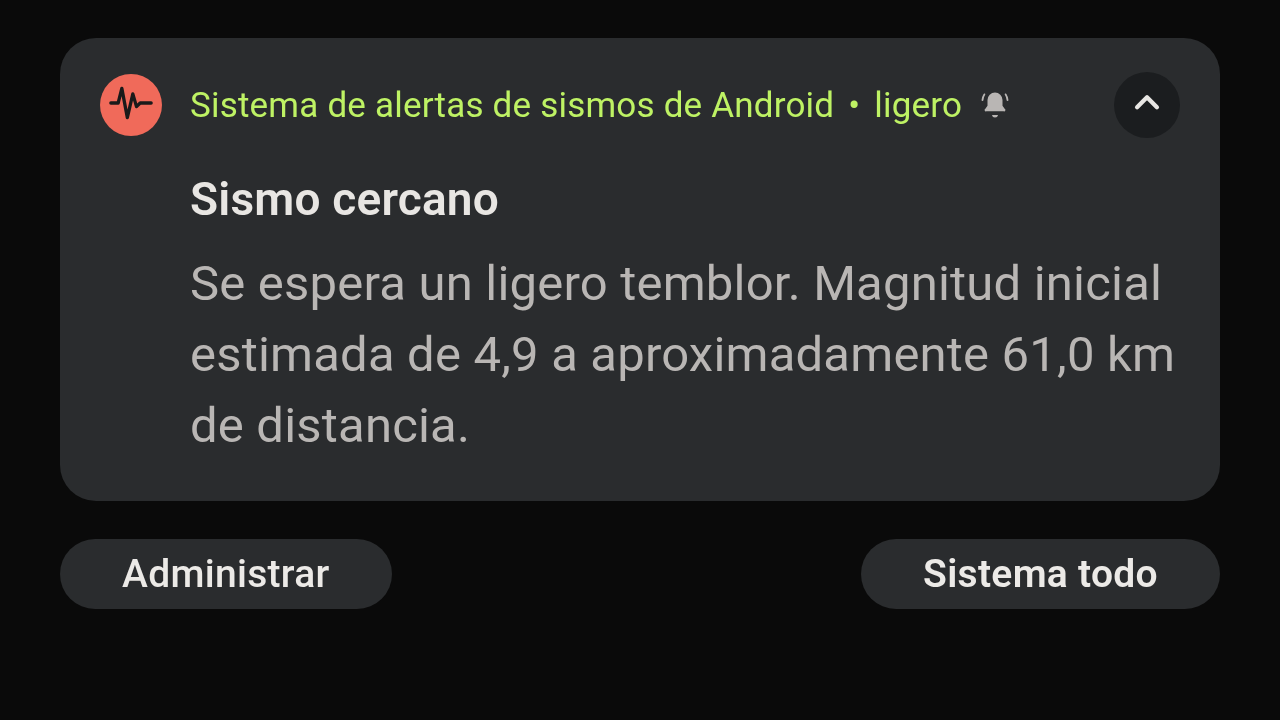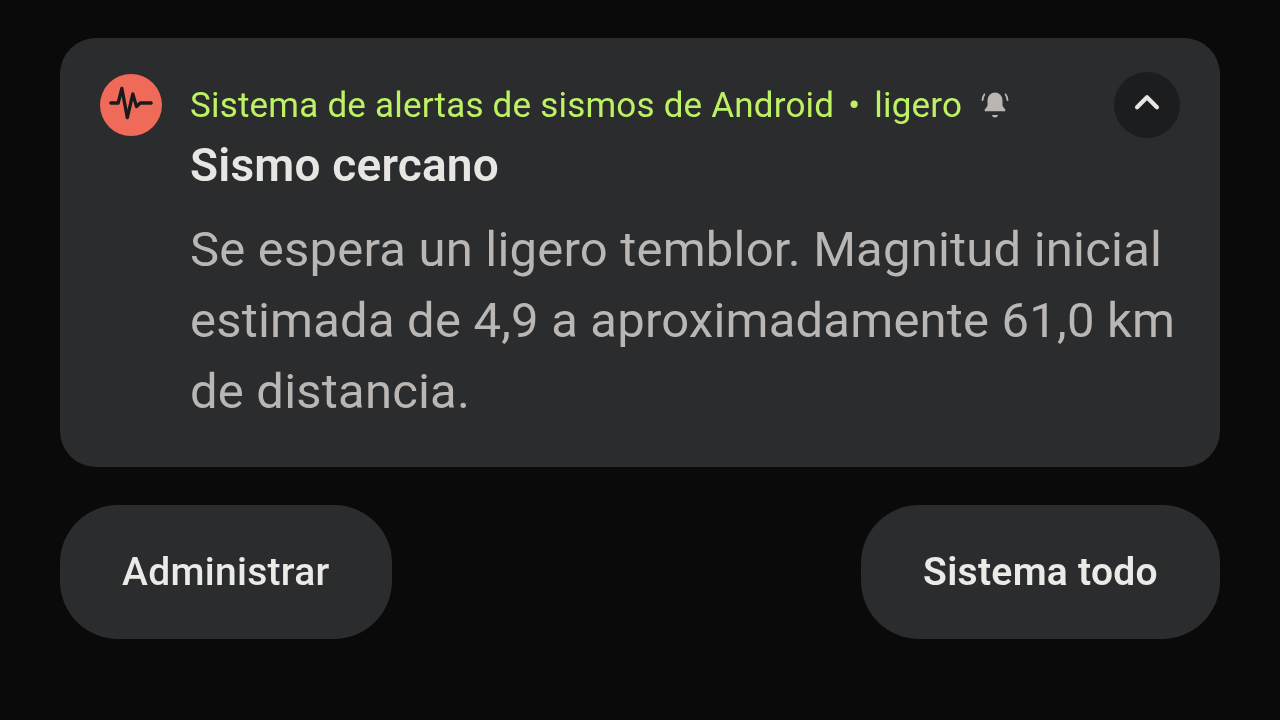--- a/index.html
+++ b/index.html
@@ -60,20 +60,21 @@
       border-radius: 50%;
       background: #1b1d1f;
       display: flex;
       align-items: center;
       justify-content: center;
       flex-shrink: 0;
       cursor: pointer;
     }
     .notif-body {
       margin-left: 90px;
+      margin-top: 34px;
     }
     .notif-title {
       color: #e8e6e3;
       font-size: 46px;
       font-weight: 600;
       letter-spacing: 0.2px;
     }
     .notif-text {
       color: #b9b6b4;
       font-size: 49px;
@@ -85,21 +86,21 @@
     .actions-row {
       margin: 38px 60px 0 60px;
       display: flex;
       justify-content: space-between;
       gap: 40px;
     }
     .pill-btn {
       background: #2a2c2e;
       color: #eceae7;
       border-radius: 58px;
-      padding: 44px 62px;
+      padding: 12px 62px;
       font-size: 39px;
       font-weight: 500;
       cursor: pointer;
       letter-spacing: 0.3px;
     }
     .pill-btn.right {
       font-weight: 600;
     }
   </style>
 </head>

